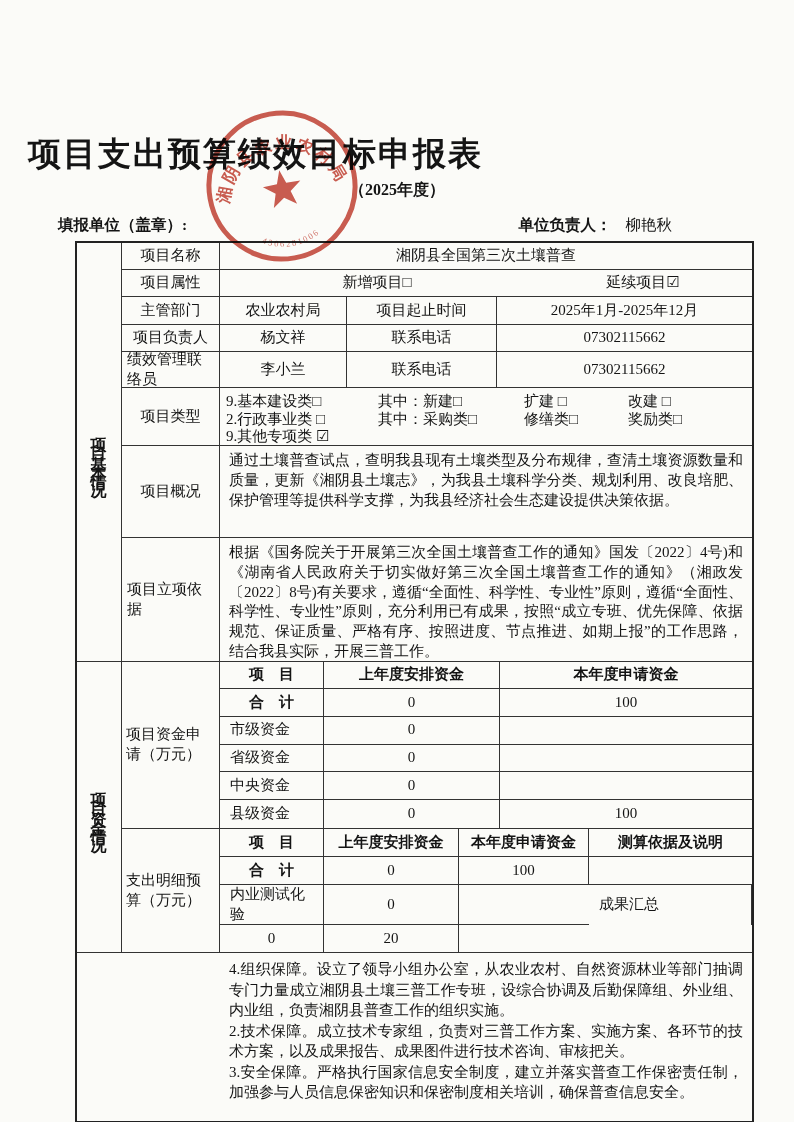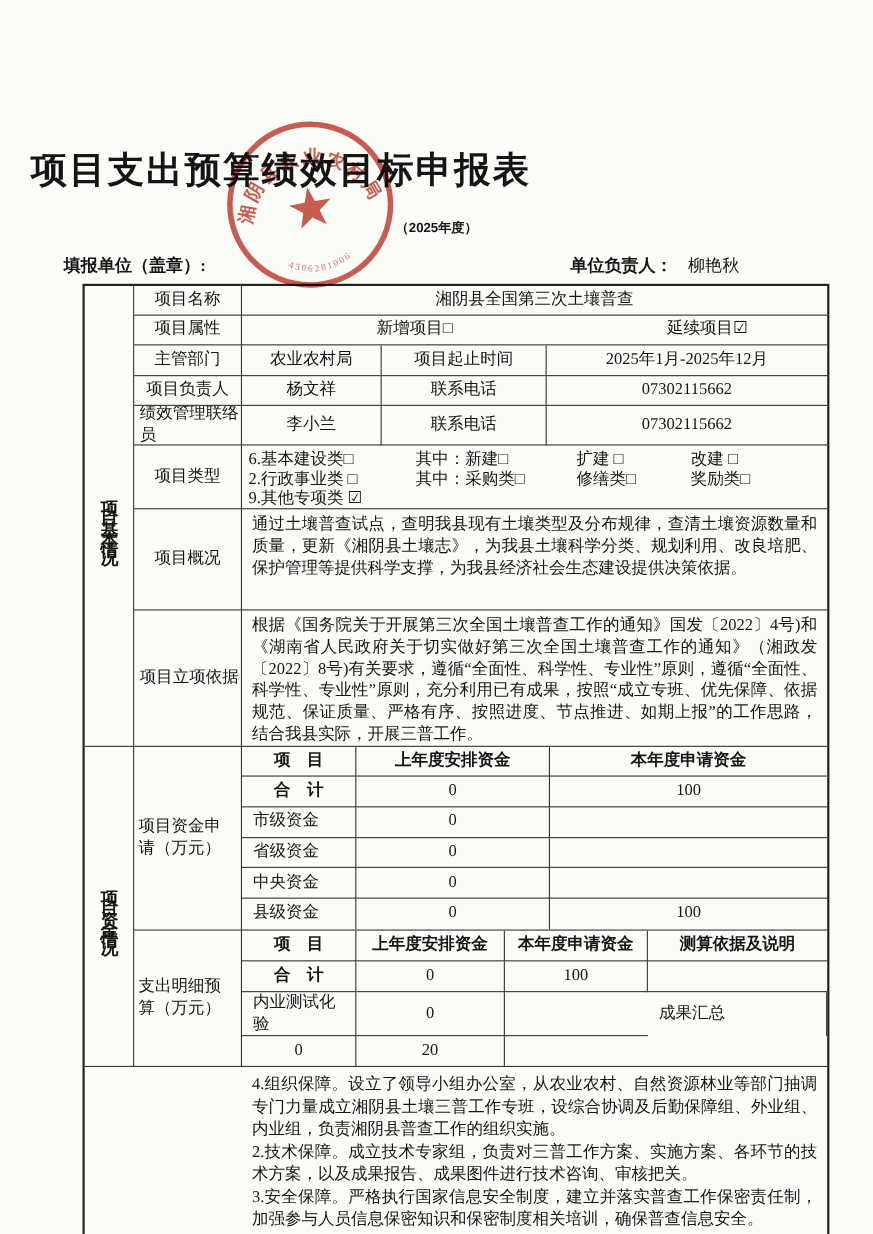--- a/index.html
+++ b/index.html
@@ -17,24 +17,24 @@
     text-align: left;
     font-family: "Liberation Sans", "DejaVu Sans", sans-serif;
     font-weight: 700;
     font-size: 33px;
     letter-spacing: 2px;
     line-height: 32px;
     margin-left: 28px;
   }
   .subtitle {
     text-align: center;
-    font-family: Liberation Sans, sans-serif;
+    font-family: Liberation Serif, serif;
     font-weight: 700;
-    font-size: 12px;
-    margin-top: 26px;
+    font-size: 16px;
+    margin-top: 9px;
     line-height: 22px;
   }
   .inforow {
     display: flex;
     justify-content: space-between;
     margin: 14px 122px 0 58px;
     font-size: 15.5px;
     font-weight: 700;
     line-height: 20px;
   }
@@ -60,21 +60,21 @@
     align-items: center;
     justify-content: center;
     text-align: center;
     font-size: 15px;
     line-height: 1.32;
     overflow: hidden;
   }
   .nr { border-right: none; }
   .nb { border-bottom: none; }
   .bd { font-weight: 700; }
-  .labL { justify-content: flex-start; text-align: left; padding-left: 5px; padding-right: 0; }
+  .labL { justify-content: flex-start; text-align: left; padding-left: 5px; padding-right: 10px; }
   .vlabel { writing-mode: vertical-rl; letter-spacing: 9px; font-weight: 600; font-size: 16px; }
   .blk { display: block; text-align: justify; padding: 5px 9px; }
   .attr { display: grid; grid-template-columns: 1fr 1fr; align-items: center; }
   .attr span { justify-self: center; margin-left: 48px; }
   .types { display: block; text-align: left; padding: 5px 0 0 6px; }
   .tline { display: grid; grid-template-columns: 152px 146px 104px auto; line-height: 17.5px; }
   .tcell { display: block; padding: 0; }
   .ta { grid-template-columns: 104px 176px 1fr; grid-template-rows: 27px repeat(5, 1fr); height: 100%; }
   .tb { grid-template-columns: 104px 135px 130px 1fr; grid-template-rows: 28px 28px 40px 1fr; height: 100%; }
   .nameL { justify-content: flex-start; text-align: left; padding-left: 10px; padding-right: 6px; }
@@ -147,21 +147,21 @@
       <div class="c nr" style="grid-column:5;grid-row:4">07302115662</div>
 
       <div class="c labL" style="grid-column:2;grid-row:5">绩效管理联络员</div>
       <div class="c" style="grid-column:3;grid-row:5">李小兰</div>
       <div class="c" style="grid-column:4;grid-row:5">联系电话</div>
       <div class="c nr" style="grid-column:5;grid-row:5">07302115662</div>
 
       <div class="c" style="grid-column:2;grid-row:6">项目类型</div>
       <div class="c nr types" style="grid-column:3/6;grid-row:6">
         <div class="tline">
-          <span>6.基本建设类□</span>
+          <span>9.基本建设类□</span>
           <span>其中：新建□</span>
           <span>扩建 □</span>
           <span>改建 □</span>
         </div>
         <div class="tline">
           <span>2.行政事业类 □</span>
           <span>其中：采购类□</span>
           <span>修缮类□</span>
           <span>奖励类□</span>
         </div>

